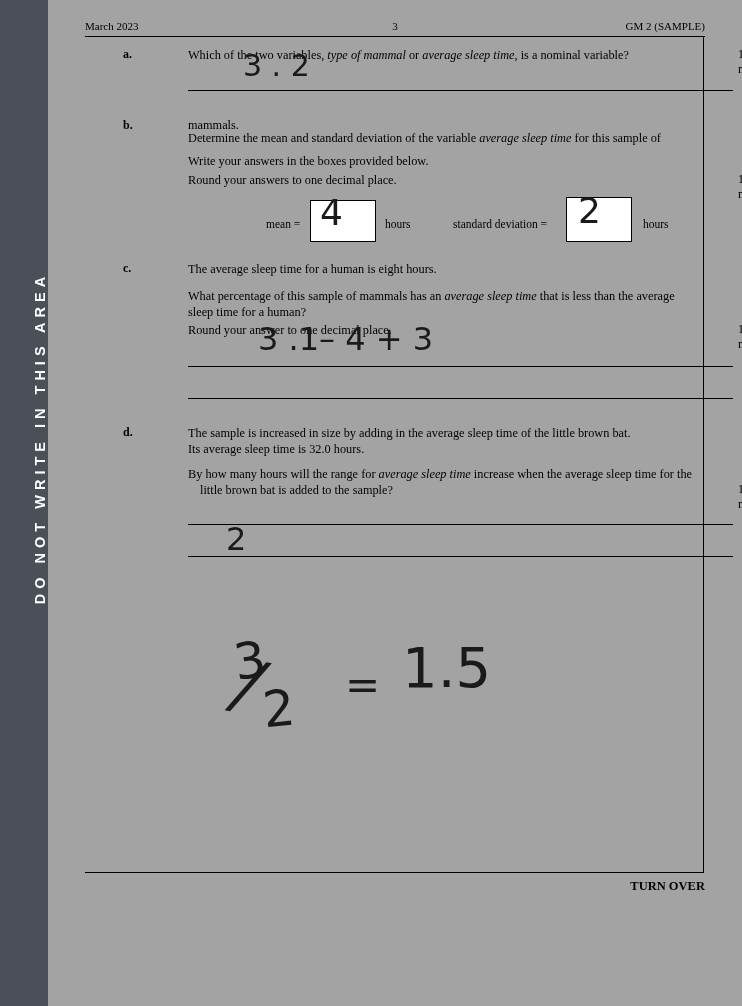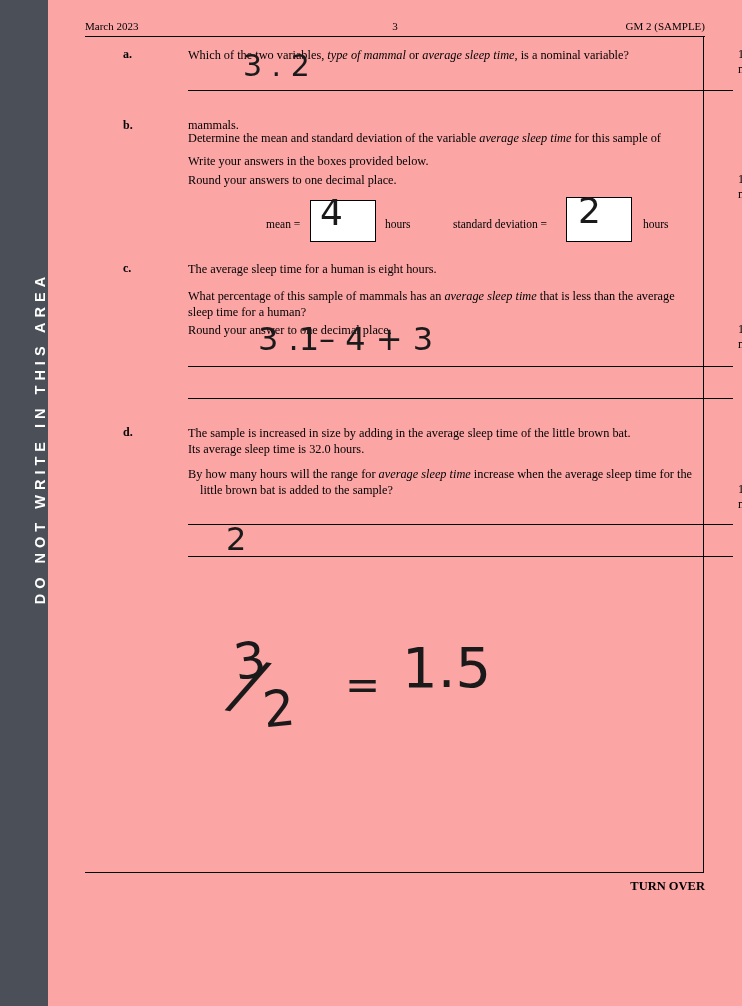--- a/index.html
+++ b/index.html
@@ -41,21 +41,21 @@
     white-space: nowrap;
   }
 
   
   #page-sheet {
     position: absolute;
     left: 48px;
     top: 0;
     width: 694px;
     height: 1006px;
-    background: #fca5a5;
+    background: #a3a3a3;
   }
 
   
   #header-row {
     position: absolute;
     left: 37px;
     top: 20px;
     width: 620px;
     font-size: 11px;
     font-family: "Liberation Serif", serif;

